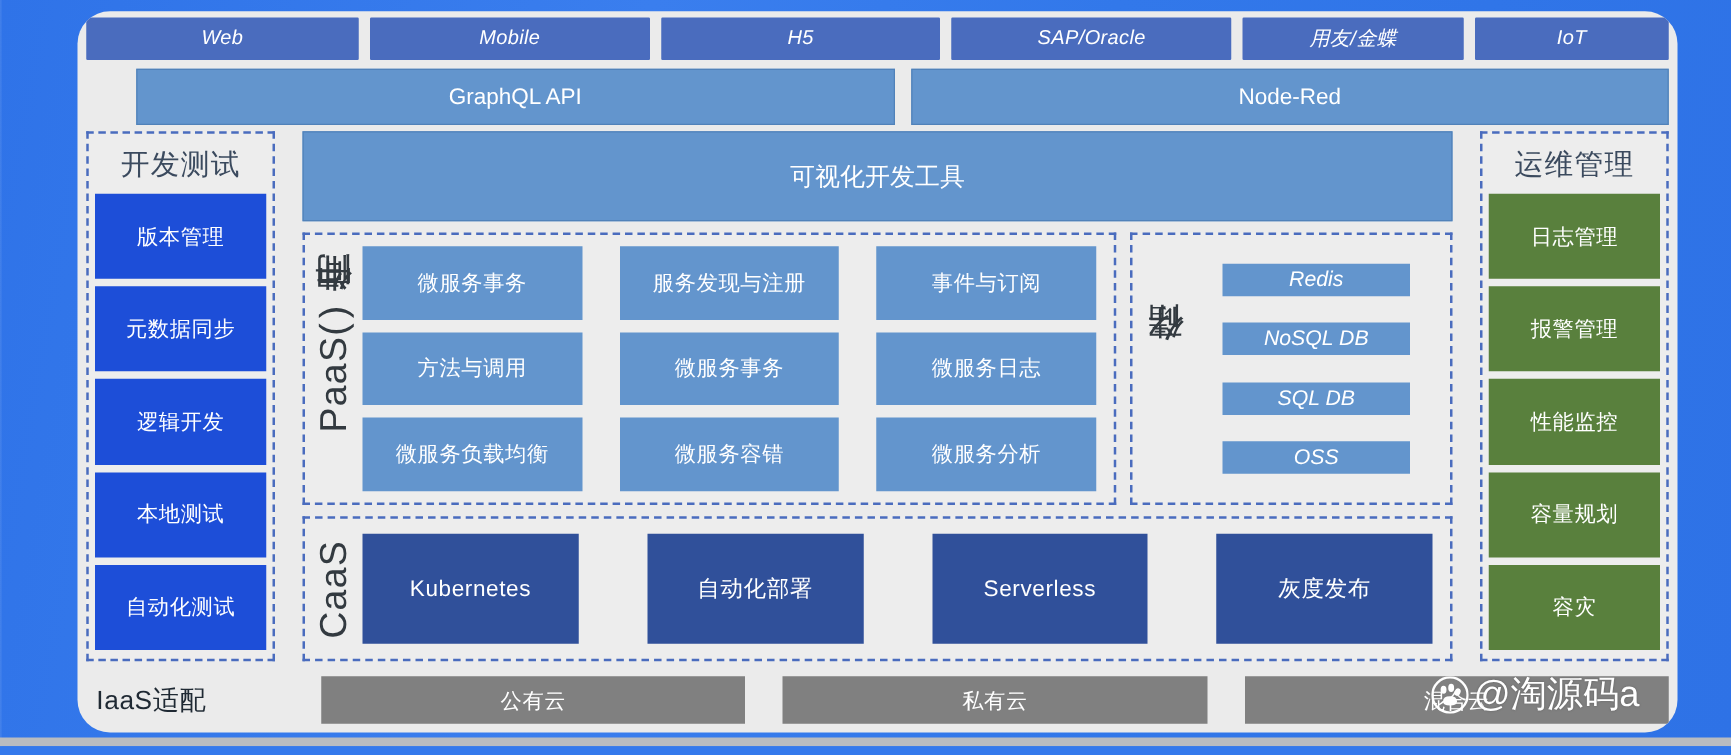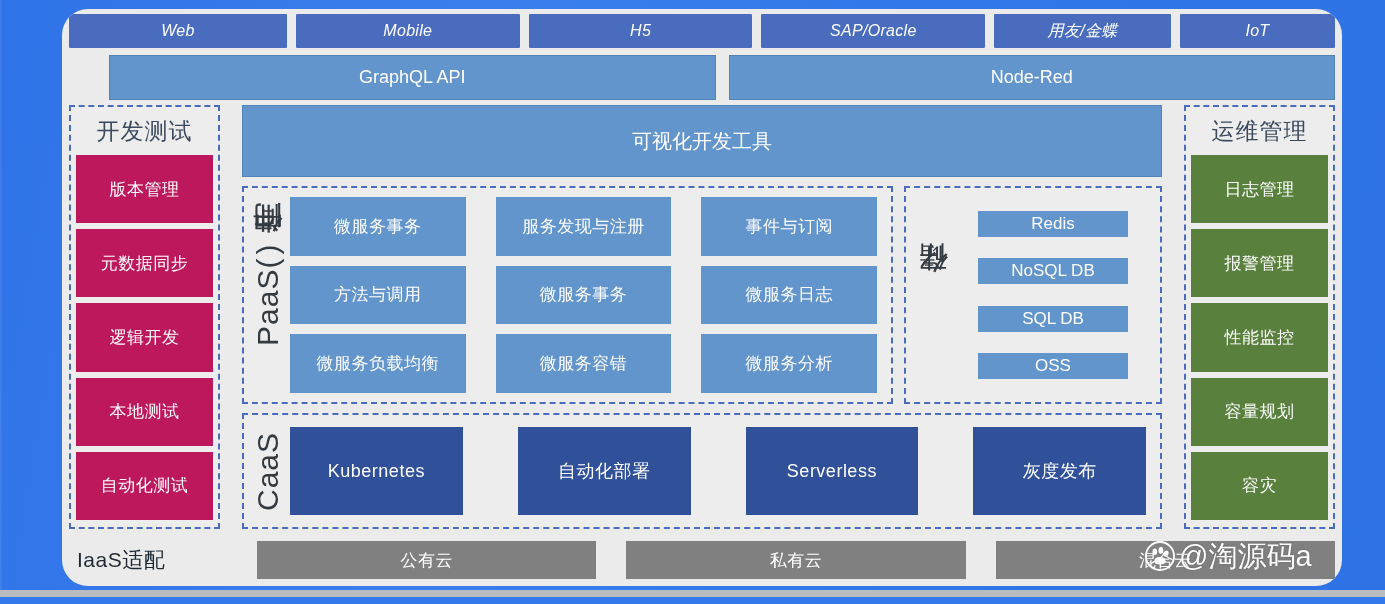--- a/index.html
+++ b/index.html
@@ -93,21 +93,21 @@
     letter-spacing: 1px;
     flex: none;
   }
   .side-box {
     flex: 1;
     display: flex; align-items: center; justify-content: center;
     color: #ffffff;
     font-size: 17px;
     letter-spacing: .5px;
   }
-  .side-box.blue  { background: #be185d; }
+  .side-box.blue  { background: #1d4ed8; }
   .side-box.green { background: #59803d; }
 
   
   .center {
     flex: 1;
     display: flex; flex-direction: column; gap: 9px;
   }
   .viztool {
     height: 72px;
     background: #6395cd;
@@ -167,21 +167,21 @@
     display: flex; flex-direction: column;
     justify-content: space-around;
     align-items: center;
     padding: 6px 2px 6px 0;
   }
   .sbox {
     width: 150px; height: 26px;
     background: #6395cd;
     color: #ffffff;
     font-size: 17px;
-    display: flex; align-items: center; justify-content: center;
+    display: flex; align-items: center; justify-content: center; font-style: italic;
   }
 
   .caas-row {
     flex: 1;
     border: 2px dashed #4a6cbe;
     background: #ededed;
     display: flex;
     padding: 7px 10px 7px 4px;
   }
   .caas-grid {

